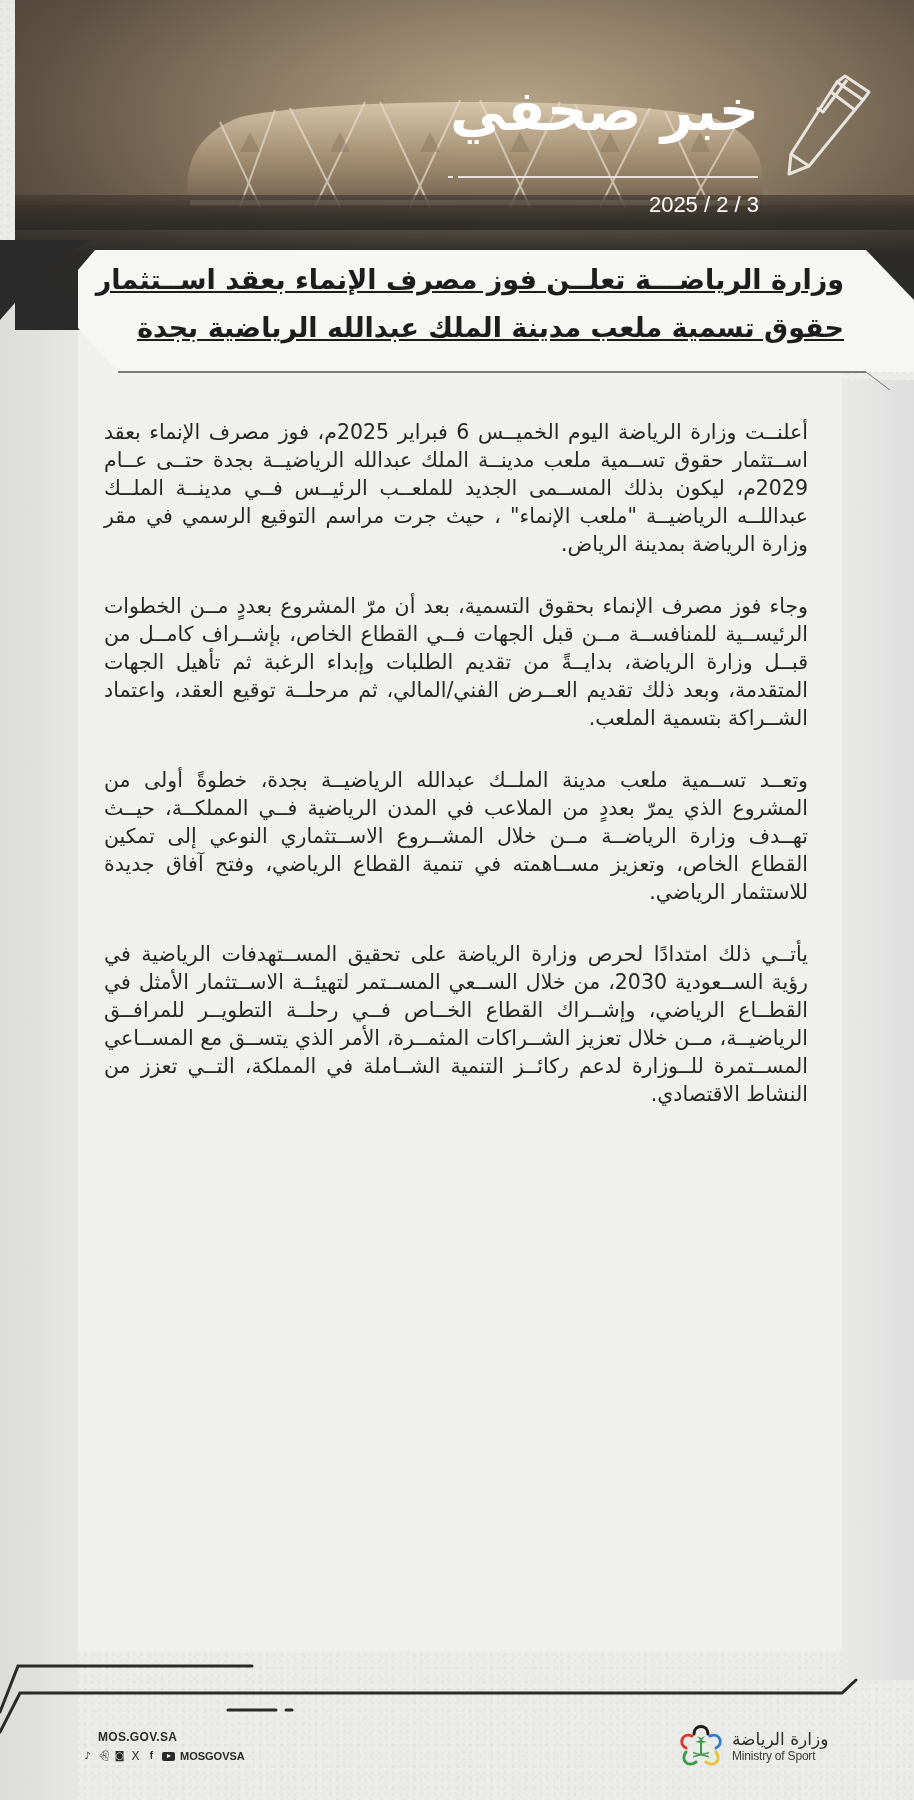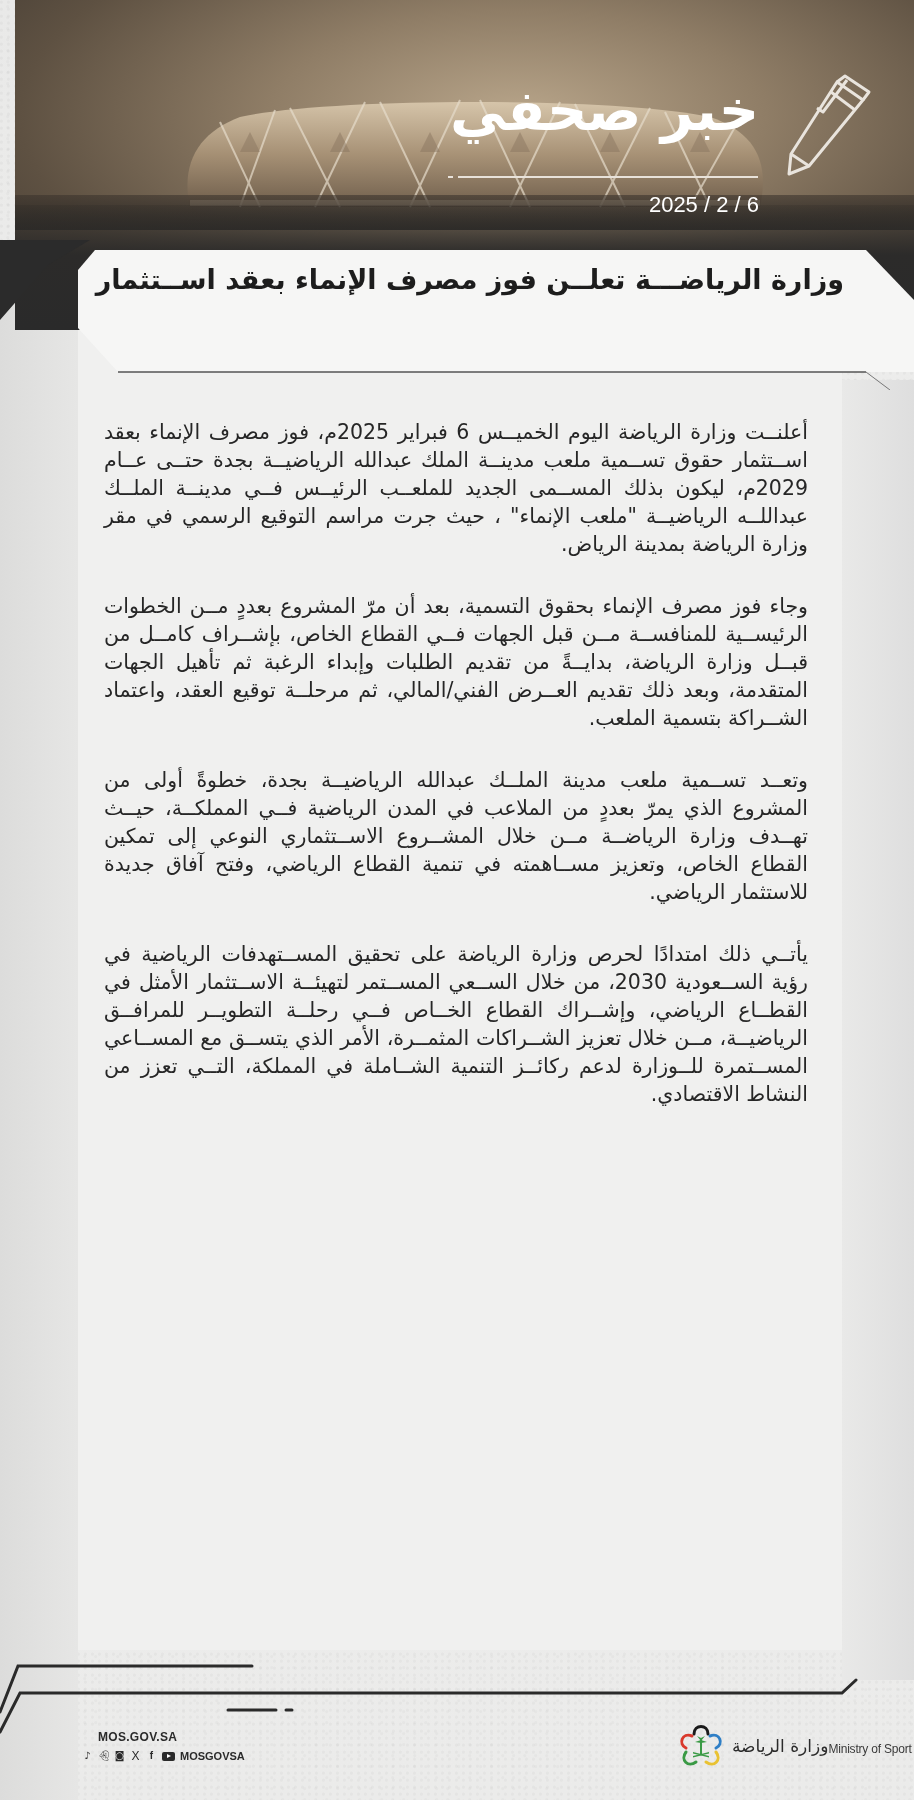--- a/index.html
+++ b/index.html
@@ -66,41 +66,41 @@
 
     
     .card-shadow {
       position: absolute; left: 0; top: 240px; width: 914px; height: 150px;
     }
     .headline {
       position: absolute; left: 95px; right: 70px; top: 256px;
       direction: rtl; text-align: right;
       font-size: 27px; font-weight: bold; color: #1d1d1d; line-height: 48px;
     }
-    .headline div { white-space: nowrap; }
+    .headline div { white-space: nowrap; text-decoration: underline; }
 
     
     .content {
       position: absolute; left: 104px; width: 704px; top: 418px;
       direction: rtl; text-align: justify; color: #262626;
       font-size: 20.5px; line-height: 28px;
     }
     .content p { margin: 0 0 34px 0; text-align-last: right; }
 
     
     .footer-lines { position: absolute; left: 0; top: 1660px; width: 914px; height: 80px; }
     .footer-left { position: absolute; left: 82px; top: 1730px; }
     .site { font-family: "Liberation Sans", sans-serif; font-weight: bold; font-size: 12px; color: #2a2a2a; letter-spacing: 0.3px; margin-left: 16px; }
     .socials { display: flex; align-items: center; gap: 5px; margin-top: 6px; }
     .socials .ico { font-size: 10px; color: #2a2a2a; width: 11px; text-align: center; line-height: 12px; }
     .socials .yt { width: 13px; height: 9px; background: #2a2a2a; border-radius: 2px; position: relative; }
     .socials .yt::after { content: ""; position: absolute; left: 5px; top: 2px; border-left: 4px solid #fff; border-top: 2.5px solid transparent; border-bottom: 2.5px solid transparent; }
     .handle { font-family: "Liberation Sans", sans-serif; font-weight: bold; font-size: 11px; color: #2a2a2a; margin-left: 0; }
     .footer-logo { position: absolute; left: 676px; top: 1720px; display: flex; align-items: center; gap: 6px; }
-    .logo-text { display: flex; flex-direction: row; align-items: flex-end; }
+    .logo-text { display: flex; flex-direction: column; }
     .logo-ar { direction: rtl; font-size: 17px; color: #2b2b2b; line-height: 20px; }
     .logo-en { font-family: "Liberation Sans", sans-serif; font-size: 12px; color: #3a3a3a; letter-spacing: -0.2px; }
   </style>
 </head>
 <body>
 
 <div class="paper"></div>
 <div class="side-strip-left"></div>
 <div class="side-strip-right"></div>
 <div class="body-panel"></div>
@@ -132,41 +132,42 @@
     <g fill="#8a7660" opacity="0.5">
       <path d="M60,60 L70,40 L80,60 Z M150,60 L160,40 L170,60 Z M240,60 L250,40 L260,60 Z M330,60 L340,40 L350,60 Z M420,60 L430,40 L440,60 Z M510,60 L520,40 L530,60 Z"></path>
     </g>
     <rect x="10" y="108" width="570" height="6" fill="#c9b79c" opacity="0.7"></rect>
   </svg>
   <div class="skyline"></div>
   <div class="dark-band"></div>
   <div class="hero-title">خبر صحفي</div>
   <div class="hero-rule-dot"></div>
   <div class="hero-rule"></div>
-  <div class="hero-date">2025 / 2 / 6</div>
+  <div class="hero-date">2025 / 2 / 3</div>
   <svg class="pen-icon" viewBox="0 0 100 104">
     <g fill="none" stroke="#e9e4dd" stroke-width="3" stroke-linejoin="round">
       <path d="M62,8 L88,26 L34,92 L14,100 L16,80 Z"></path>
       <path d="M62,8 L70,2 L94,18 L88,26"></path>
       <path d="M56,18 L80,36"></path>
       <path d="M16,80 L34,92"></path>
       <path d="M72,6 L48,38 L42,34"></path>
     </g>
   </svg>
 </div>
 
 <svg class="card-shadow" viewBox="0 0 914 150" preserveAspectRatio="none">
   <polygon points="95,10 864,10 914,60 914,150 0,150 0,90" fill="#2b2b2b" opacity="0"></polygon>
   <polygon points="0,80 48,25 90,0 0,0" fill="#2b2b2b"></polygon>
   <polygon points="95,10 866,10 914,60 914,132 118,132 78,88 78,30" fill="#f6f6f5"></polygon>
   <line x1="118" y1="132" x2="866" y2="132" stroke="#555" stroke-width="1.5"></line>
   <line x1="866" y1="132" x2="890" y2="150" stroke="#777" stroke-width="1"></line>
 </svg>
 <div class="headline">
   <div>وزارة الرياضـــة تعلــن فوز مصرف الإنماء بعقد اســتثمار</div>
+  <div>حقوق تسمية ملعب مدينة الملك عبدالله الرياضية بجدة</div>
 </div>
 
 <div class="content">
   <p>أعلنــت وزارة الرياضة اليوم الخميــس 6 فبراير 2025م، فوز مصرف الإنماء بعقد اســتثمار حقوق تســمية ملعب مدينــة الملك عبدالله الرياضيــة بجدة حتــى عــام 2029م، ليكون بذلك المســمى الجديد للملعــب الرئيــس فــي مدينــة الملــك عبداللــه الرياضيــة "ملعب الإنماء" ، حيث جرت مراسم التوقيع الرسمي في مقر وزارة الرياضة بمدينة الرياض.</p>
   <p>وجاء فوز مصرف الإنماء بحقوق التسمية، بعد أن مرّ المشروع بعددٍ مــن الخطوات الرئيســية للمنافســة مــن قبل الجهات فــي القطاع الخاص، بإشــراف كامــل من قبــل وزارة الرياضة، بدايــةً من تقديم الطلبات وإبداء الرغبة ثم تأهيل الجهات المتقدمة، وبعد ذلك تقديم العــرض الفني/المالي، ثم مرحلــة توقيع العقد، واعتماد الشــراكة بتسمية الملعب.</p>
   <p>وتعــد تســمية ملعب مدينة الملــك عبدالله الرياضيــة بجدة، خطوةً أولى من المشروع الذي يمرّ بعددٍ من الملاعب في المدن الرياضية فــي المملكــة، حيــث تهــدف وزارة الرياضــة مــن خلال المشــروع الاســتثماري النوعي إلى تمكين القطاع الخاص، وتعزيز مســاهمته في تنمية القطاع الرياضي، وفتح آفاق جديدة للاستثمار الرياضي.</p>
   <p>يأتــي ذلك امتدادًا لحرص وزارة الرياضة على تحقيق المســتهدفات الرياضية في رؤية الســعودية 2030، من خلال الســعي المســتمر لتهيئــة الاســتثمار الأمثل في القطــاع الرياضي، وإشــراك القطاع الخــاص فــي رحلــة التطويــر للمرافــق الرياضيــة، مــن خلال تعزيز الشــراكات المثمــرة، الأمر الذي يتســق مع المســاعي المســتمرة للــوزارة لدعم ركائــز التنمية الشــاملة في المملكة، التــي تعزز من النشاط الاقتصادي.</p>
 </div>
 
 <svg class="footer-lines" viewBox="0 0 914 80">

